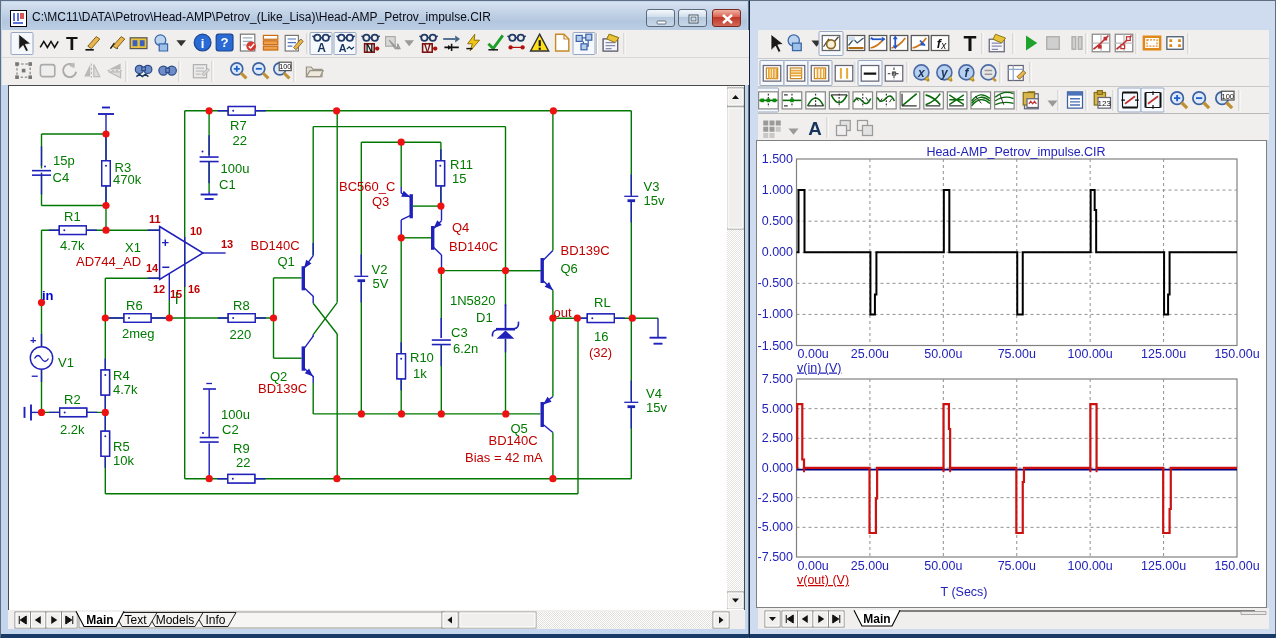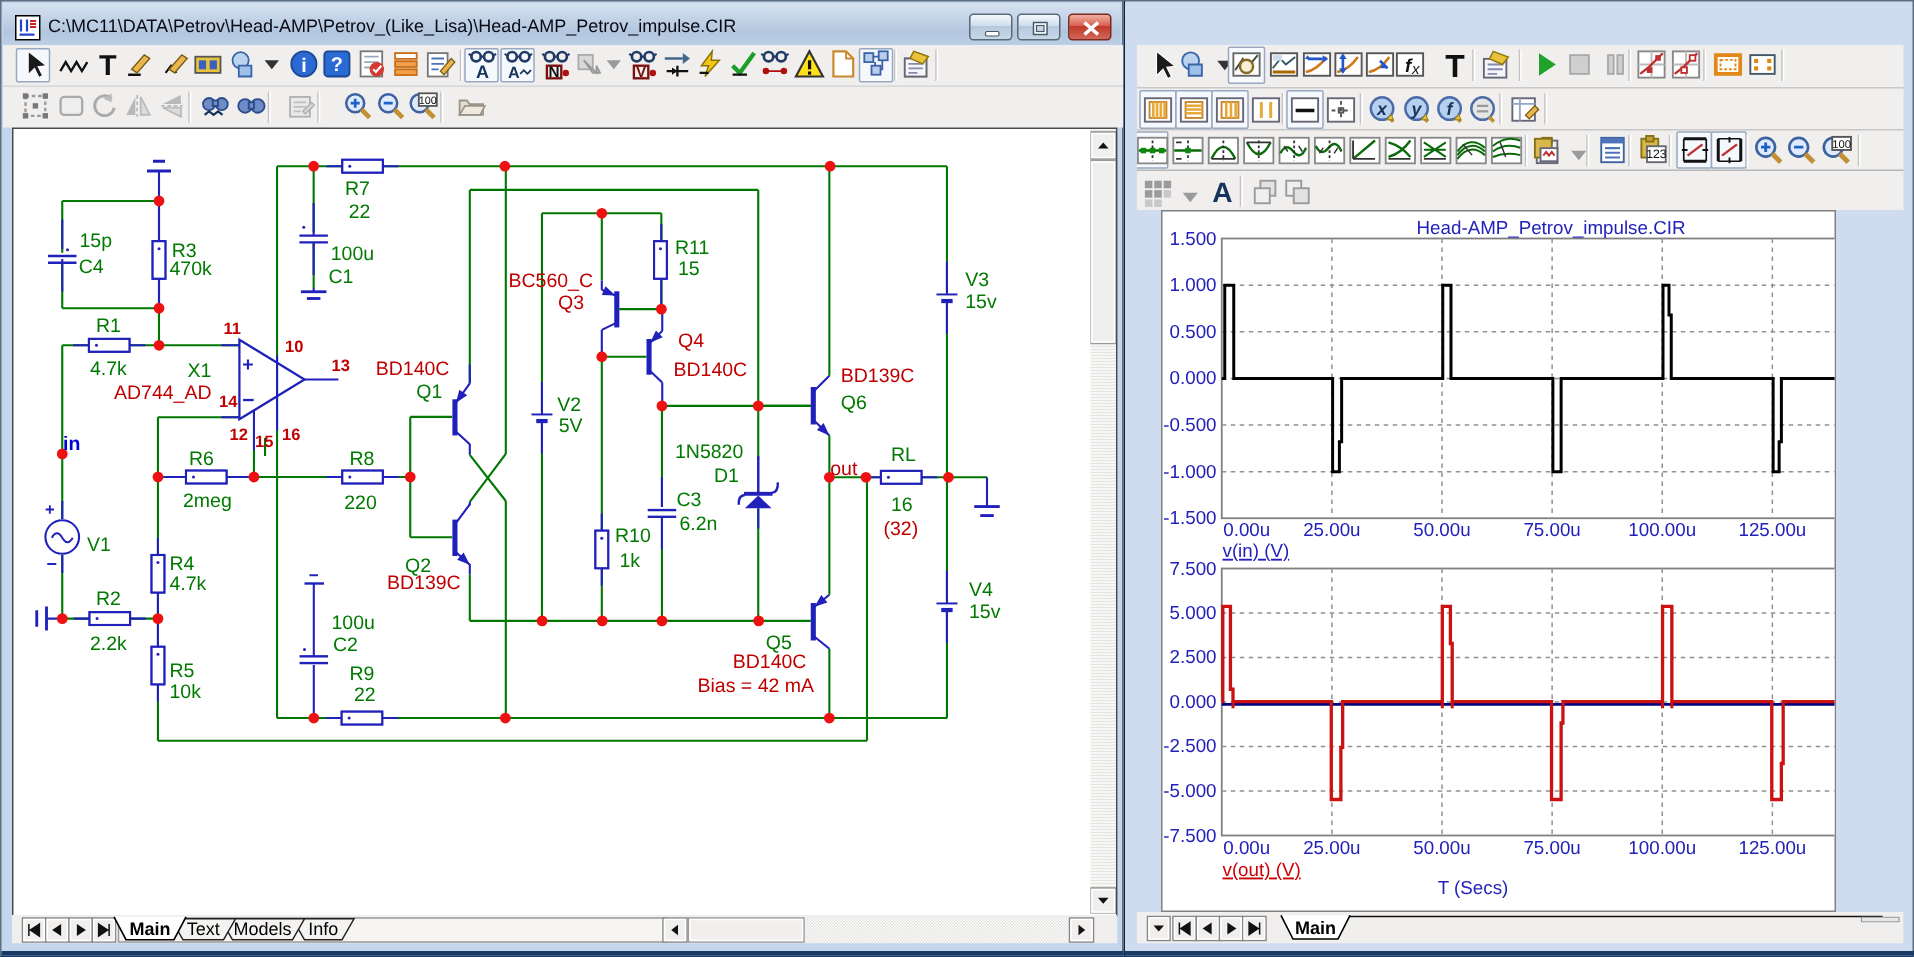--- a/index.html
+++ b/index.html
@@ -989,21 +989,21 @@
         <g transform="translate(76,4) scale(1.25)">
           <rect x="5" y="2" width="8" height="8" fill="#e2e2e2" stroke="#9a9a9a"></rect>
           <rect x="2" y="6" width="8" height="8" fill="#efefef" stroke="#9a9a9a"></rect>
         </g>
         <g transform="translate(97,4) scale(1.25)">
           <rect x="2" y="2" width="8" height="8" fill="#efefef" stroke="#9a9a9a"></rect>
           <rect x="6" y="6" width="8" height="8" fill="#e2e2e2" stroke="#9a9a9a"></rect>
         </g>
       </svg>
     </div>
-  <div class="canvas" style="left:24px; top:139px; width:450px; height:468px; border:1px solid #808080;">
+  <div class="canvas" style="left:6px; top:139px; width:511px; height:468px; border:1px solid #808080;">
     <svg width="1276" height="638" style="left:-759px; top:-140px;" font-family="&quot;Liberation Sans&quot;,sans-serif">
         <rect x="798.5" y="158.0" width="440.5" height="186.5" fill="white" stroke="#808080" stroke-width="1.2"></rect>
         <line x1="871.9166666666666" y1="158.0" x2="871.9166666666666" y2="344.5" stroke="#909090" stroke-width="1" stroke-dasharray="3,3"></line>
         <line x1="945.3333333333334" y1="158.0" x2="945.3333333333334" y2="344.5" stroke="#909090" stroke-width="1" stroke-dasharray="3,3"></line>
         <line x1="1018.75" y1="158.0" x2="1018.75" y2="344.5" stroke="#909090" stroke-width="1" stroke-dasharray="3,3"></line>
         <line x1="1092.1666666666667" y1="158.0" x2="1092.1666666666667" y2="344.5" stroke="#909090" stroke-width="1" stroke-dasharray="3,3"></line>
         <line x1="1165.5833333333333" y1="158.0" x2="1165.5833333333333" y2="344.5" stroke="#909090" stroke-width="1" stroke-dasharray="3,3"></line>
         <line x1="798.5" y1="189.08333333333334" x2="1239.0" y2="189.08333333333334" stroke="#909090" stroke-width="1" stroke-dasharray="3,3"></line>
         <line x1="798.5" y1="220.16666666666666" x2="1239.0" y2="220.16666666666666" stroke="#909090" stroke-width="1" stroke-dasharray="3,3"></line>
         <line x1="798.5" y1="251.25" x2="1239.0" y2="251.25" stroke="#909090" stroke-width="1" stroke-dasharray="3,3"></line>

